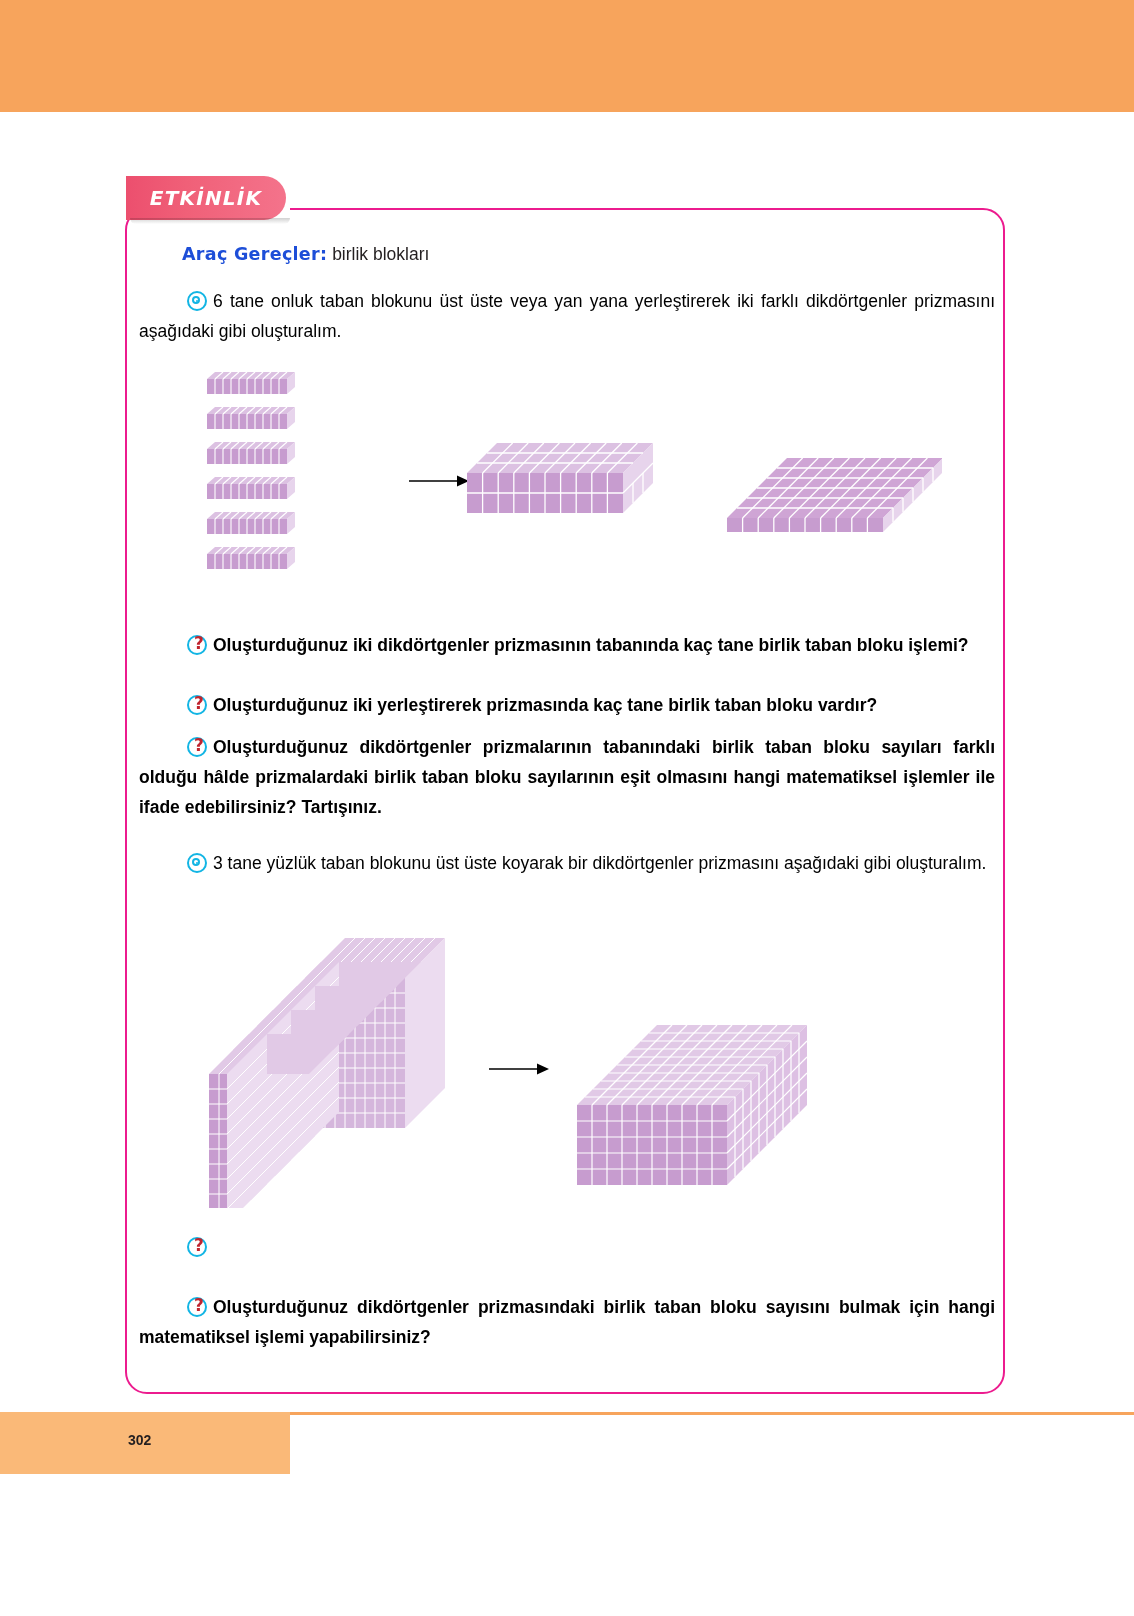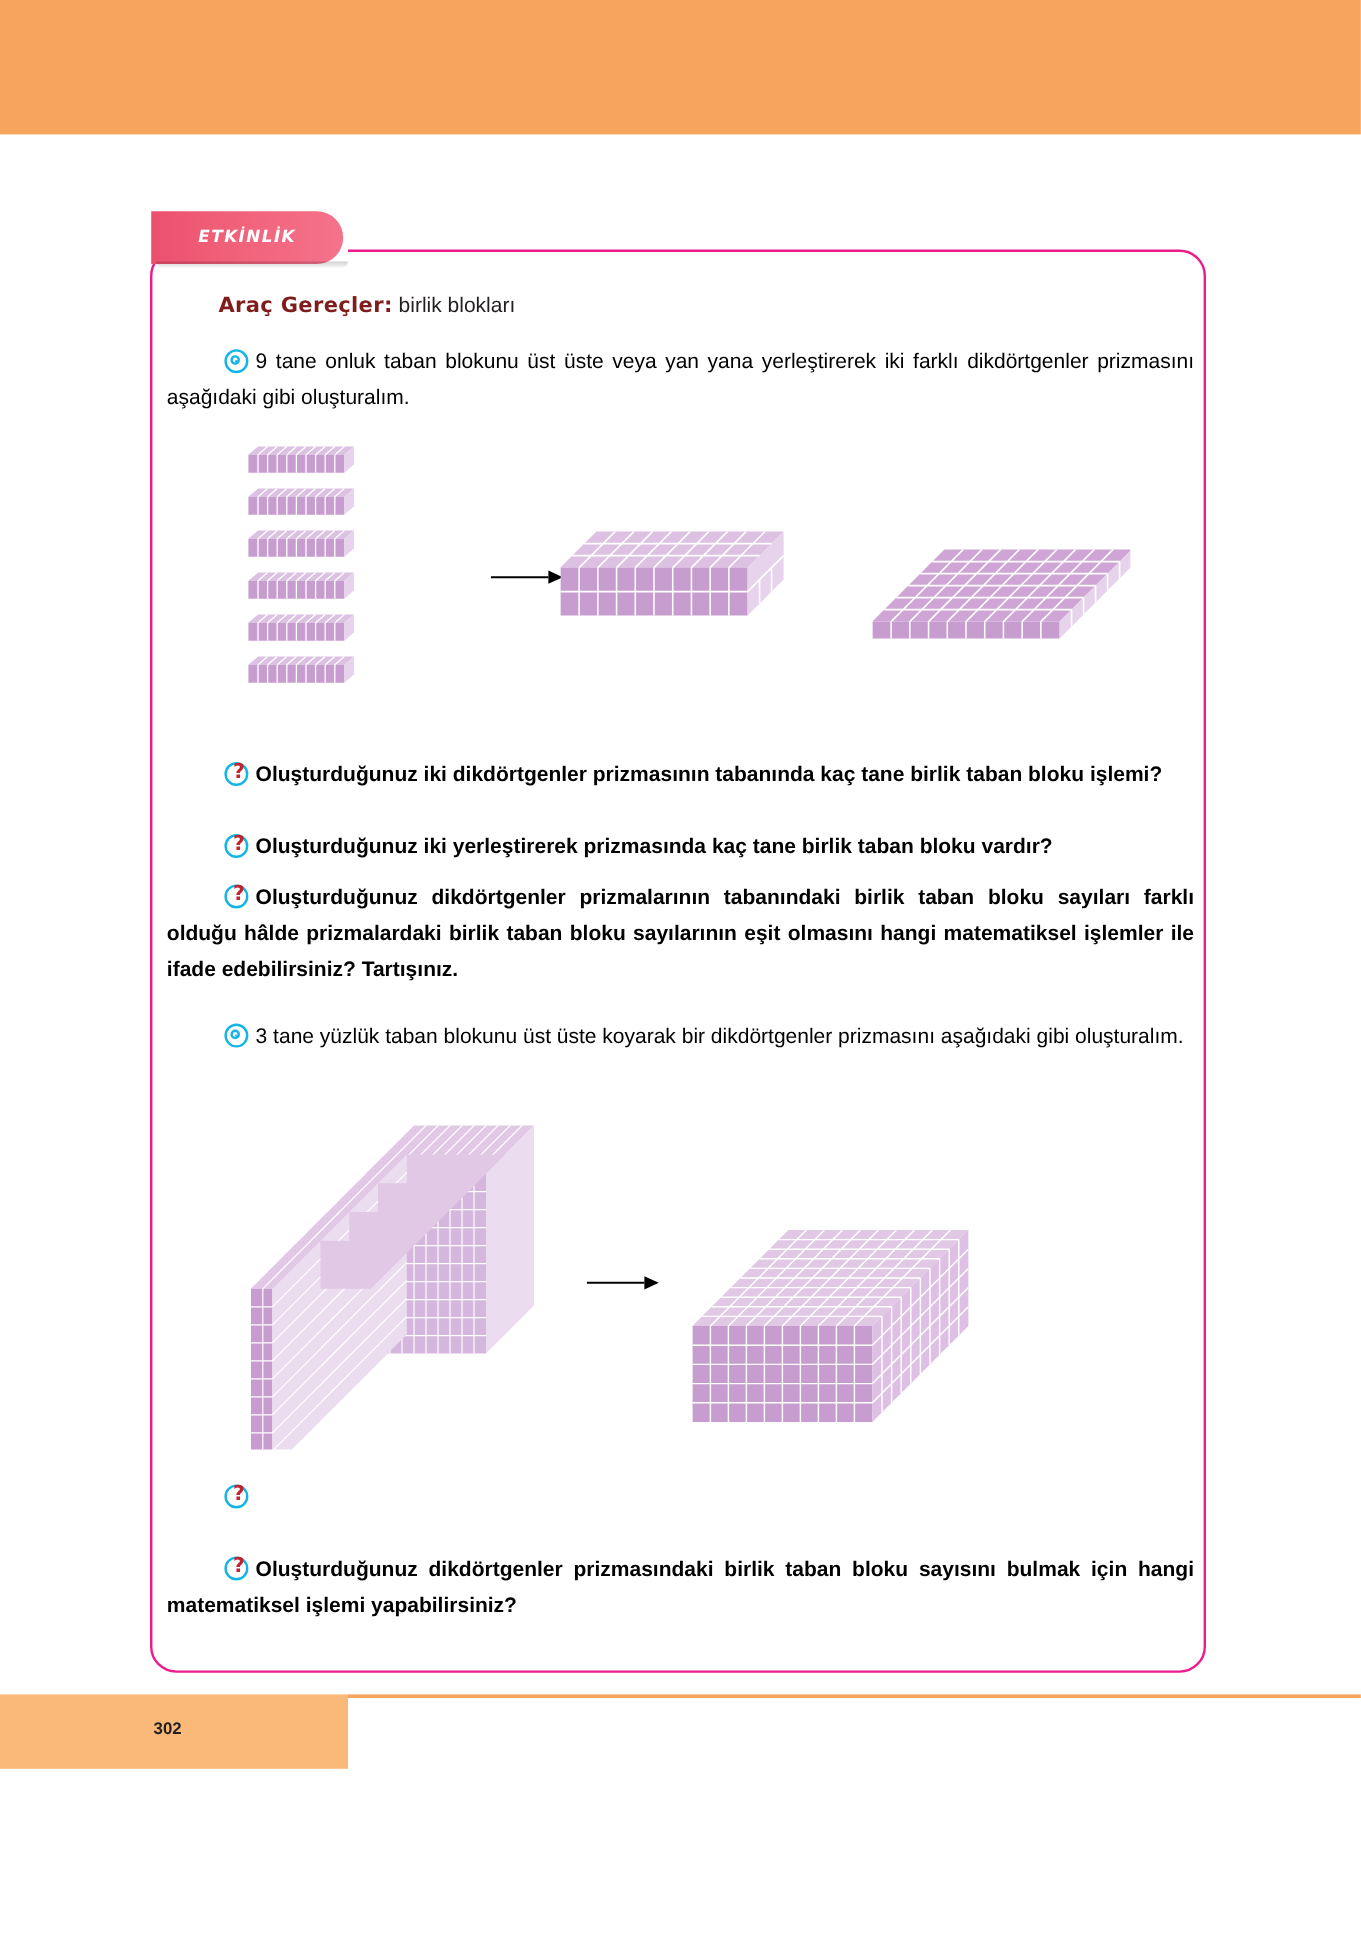--- a/index.html
+++ b/index.html
@@ -33,39 +33,39 @@
   }
   .etkinlik-tab{
     position:absolute;left:126px;top:176px;
     width:160px;height:44px;
     background:linear-gradient(90deg,#ec4f6e 0%,#f06078 38%,#f4738b 100%);
     border-radius:0 24px 24px 0;
     display:flex;align-items:center;justify-content:center;
   }
   .etkinlik-tab .lbl{
     color:#ffffff;font-weight:bold;font-style:italic;
-    font-size:14px;letter-spacing:1.2px;
+    font-size:20px;letter-spacing:1.2px;
     font-family:"DejaVu Sans", sans-serif;
   }
   .tab-shadow{
     position:absolute;left:130px;top:218px;width:160px;height:6px;
     background:linear-gradient(180deg,rgba(0,0,0,.18),rgba(0,0,0,0));
     border-radius:0 0 10px 10px;
   }
 
   
   .content{
     position:absolute;left:0;top:0;width:880px;height:1186px;
   }
   .tools-line{
     position:absolute;left:55px;top:34px;
     font-size:17.5px;color:#231f20;
   }
   .tools-label{
-    color:#7f1d1d;font-weight:bold;font-style:normal;
+    color:#1d4ed8;font-weight:bold;font-style:normal;
     font-family:"DejaVu Sans", sans-serif;
     letter-spacing:.3px;
   }
 
   .para{
     position:absolute;
     font-size:17.5px;line-height:30px;color:#000;
     text-align:justify;
     width:856px;left:12px;
   }
@@ -130,21 +130,21 @@
 
 <div class="activity-box">
   <div class="content">
 
     <div class="tools-line">
       <span class="tools-label">Araç Gereçler:</span>
       <span>birlik blokları</span>
     </div>
 
     <div class="para" style="top:76px;">
-      <span class="indent"></span><span class="ico target"></span><span>9 tane onluk taban blokunu üst üste veya yan yana yerleştirerek iki farklı dikdörtgenler prizmasını aşağıdaki gibi oluşturalım.</span>
+      <span class="indent"></span><span class="ico target"></span><span>6 tane onluk taban blokunu üst üste veya yan yana yerleştirerek iki farklı dikdörtgenler prizmasını aşağıdaki gibi oluşturalım.</span>
     </div>
 
     <div class="fig" style="left:72px;top:158px;">
       <svg width="200" height="220" viewBox="0 0 200 220">
         <defs>
           <g id="rodcell">
             <polygon points="0,7 8,0 17,0 9,7" fill="#d9bcdf"></polygon>
             <polygon points="0,7 9,7 9,22 0,22" fill="#c59acd"></polygon>
           </g>
         </defs>

